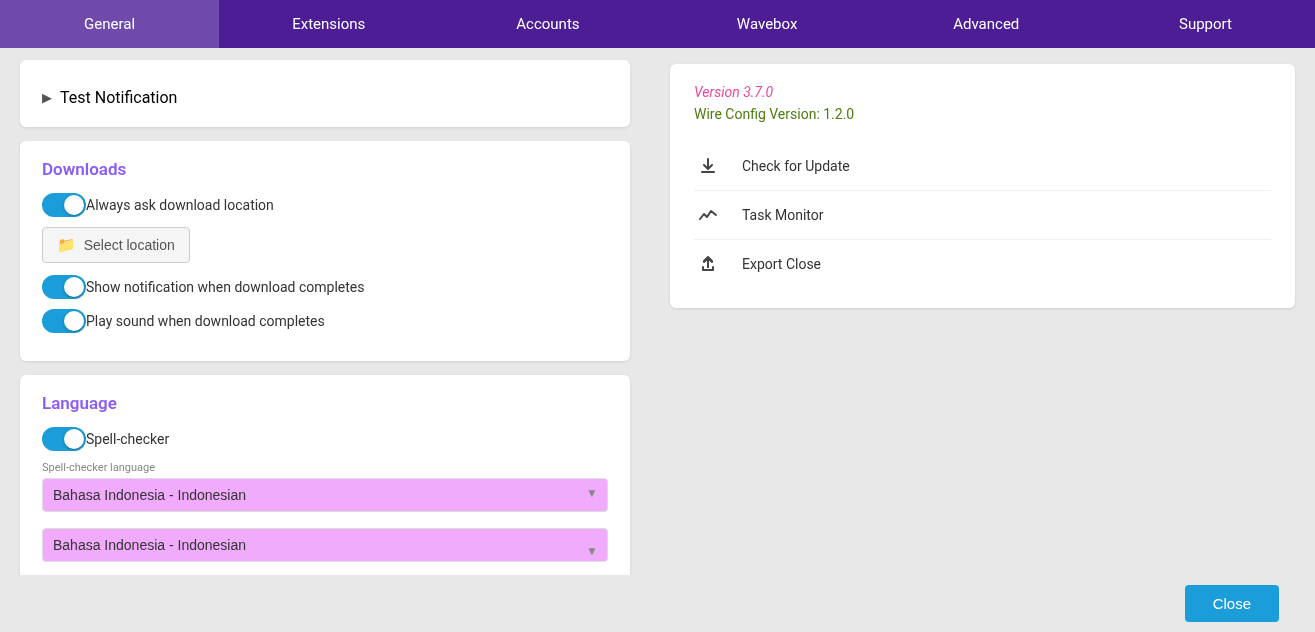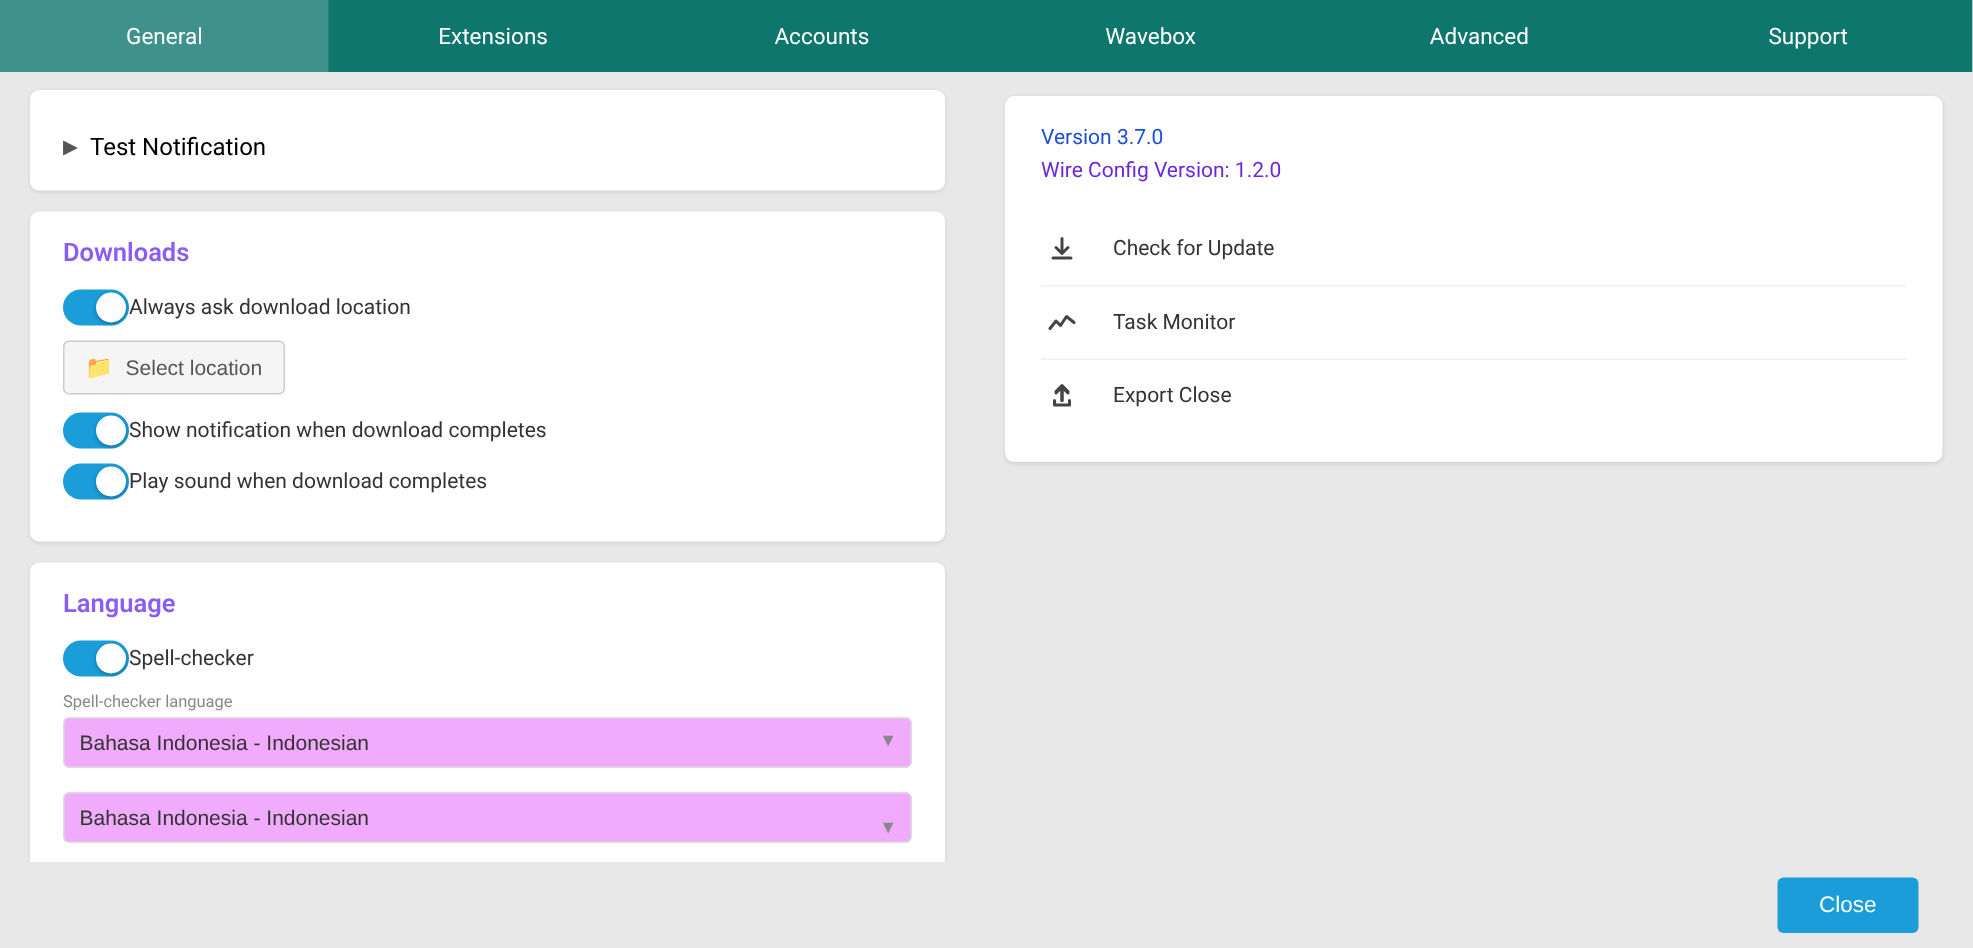--- a/index.html
+++ b/index.html
@@ -8,21 +8,21 @@
       background: #e8e8e8;
       width: 1315px;
       height: 632px;
       overflow: hidden;
       position: relative;
     }
 
     
     .top-nav {
       display: flex;
-      background: #0f766e;
+      background: #4c1d95;
       height: 48px;
       width: 100%;
     }
     .nav-item {
       flex: 1;
       display: flex;
       align-items: center;
       justify-content: center;
       color: white;
       font-size: 15px;
@@ -197,26 +197,27 @@
     .info-card {
       background: white;
       border-radius: 6px;
       padding: 20px 24px;
       box-shadow: 0 1px 3px rgba(0,0,0,0.1);
       margin-top: 4px;
     }
 
     .version-text {
       font-size: 14px;
-      color: #1d4ed8;
+      color: #ec4899;
       margin-bottom: 6px;
+      font-style: italic;
     }
     .wire-config-text {
       font-size: 14px;
-      color: #6d28d9;
+      color: #4d7c0f;
       margin-bottom: 20px;
     }
 
     .action-row {
       display: flex;
       align-items: center;
       gap: 20px;
       padding: 10px 0;
       border-bottom: 1px solid #f0f0f0;
       cursor: pointer;

